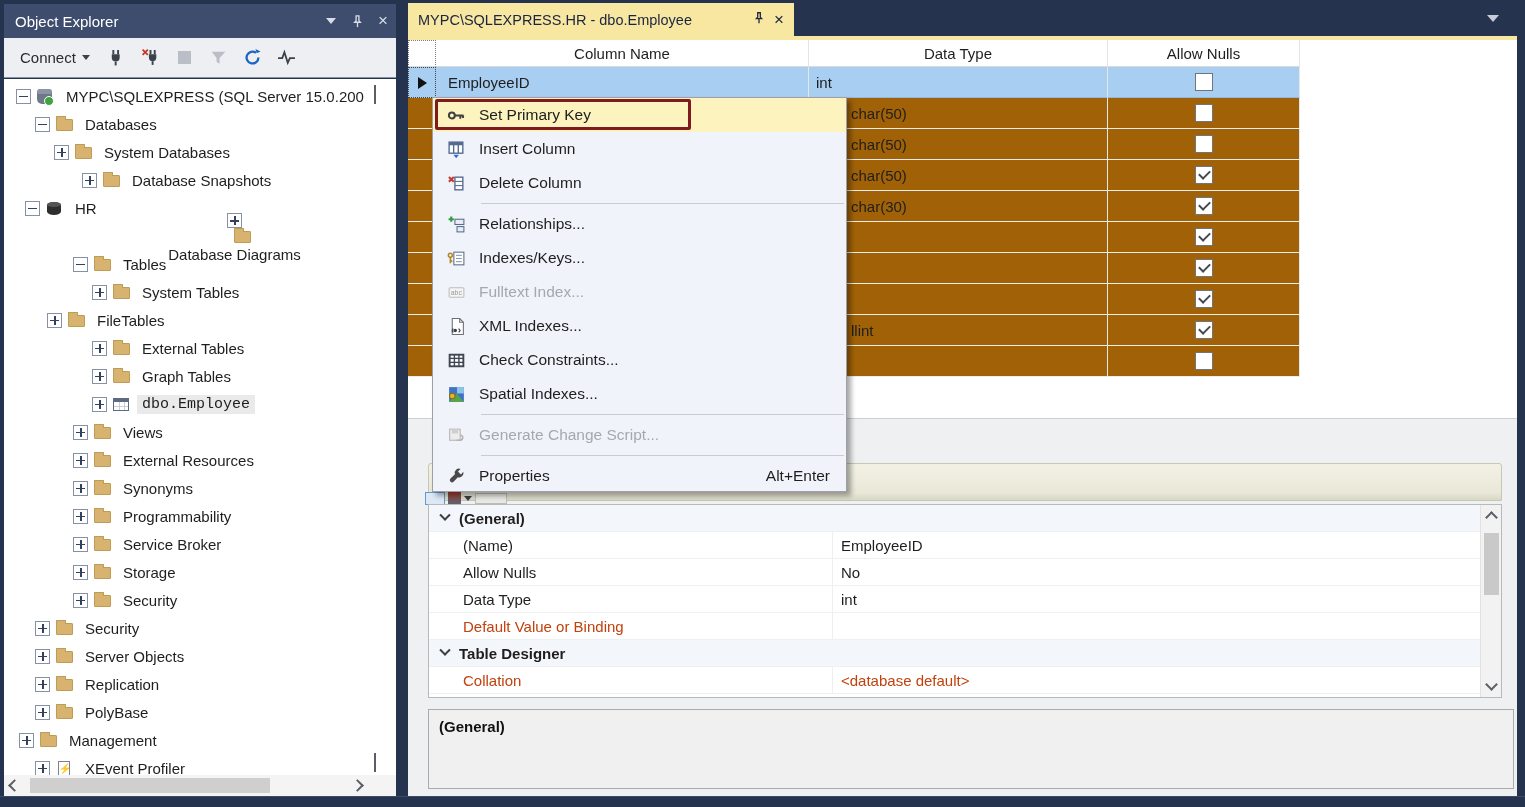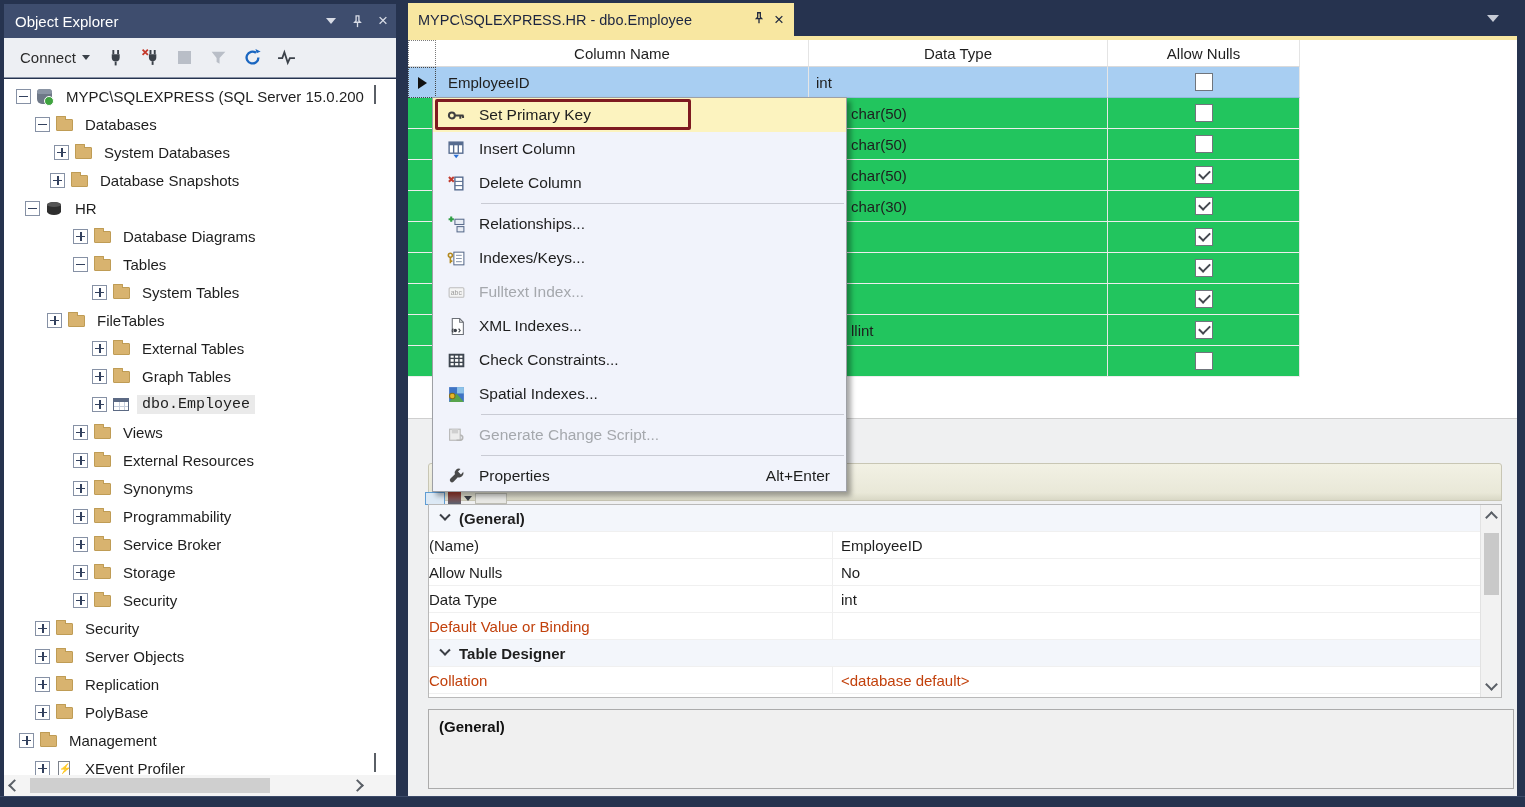--- a/index.html
+++ b/index.html
@@ -58,21 +58,21 @@
   #tab-active { position:absolute; left:0; top:3px; width:386px; height:33px; background:#F8E7A1; color:#1B2440;
                 font-size:14.5px; display:flex; align-items:center; padding:0 10px; }
   #tab-active .ticons { margin-left:auto; display:flex; align-items:center; gap:8px; }
   #tab-list-chev { position:absolute; right:18px; top:15px; width:0; height:0; border-left:6px solid transparent; border-right:6px solid transparent; border-top:7px solid #C6CBD6; }
   #yellow-line { position:absolute; left:0; top:36px; width:100%; height:4px; background:#F8E7A1; }
 
   
   #grid { position:absolute; left:0; top:40px; width:100%; height:378px; background:#fff; font-size:15px; color:#1e1e1e; }
   .g-head { position:absolute; top:0; height:27px; display:flex; align-items:center; justify-content:center; border-right:1px solid #E4E4E4; border-bottom:1px solid #DADADA; background:#fff; }
   .g-row { position:absolute; height:31px; }
-  .g-cell { position:absolute; top:0; height:31px; display:flex; align-items:center; border-right:1px solid #E6E6E6; border-bottom:1px solid #EDEDED; background:#22c55e; }
+  .g-cell { position:absolute; top:0; height:31px; display:flex; align-items:center; border-right:1px solid #E6E6E6; border-bottom:1px solid #EDEDED; background:#a16207; }
   .g-row.sel .g-cell { background:#A8CEF2; border-bottom-color:#93B9DC; }
   .sel-cell { justify-content:center; }
   .g-row.sel .sel-cell { border:1px dotted #444; }
   #hd-sel { border:1px dotted #7a7a7a; border-bottom:1px solid #DADADA; }
   .row-arrow { width:0; height:0; border-top:6px solid transparent; border-bottom:6px solid transparent; border-left:9px solid #111; }
   .cut-type { padding-left:42px; } .pad-type { padding-left:7px; } .pad-name { padding-left:12px; }
   .cb { width:18px; height:18px; border:1px solid #70757C; background:#fff; position:relative; margin:0 auto; }
   .cb.on::after { content:""; position:absolute; left:3px; top:3px; width:9px; height:5px; border-left:2px solid #44484F; border-bottom:2px solid #44484F; transform:rotate(-45deg); }
 
   
@@ -82,21 +82,21 @@
   #pg-toolbar { position:absolute; left:17px; top:72px; height:14px; display:flex; gap:3px; align-items:center; }
   .pgt-a { width:20px; height:13px; border:1px solid #5E9CD3; background:#DCE9F5; }
   .pgt-b { width:13px; height:12px; background:linear-gradient(#A33B2E,#5B6270); }
   .pgt-c { width:0; height:0; border-left:4px solid transparent; border-right:4px solid transparent; border-top:5px solid #3b3f46; }
   .pgt-d { width:32px; height:11px; background:#E8E8E4; border:1px solid #BDBDB3; }
 
   #propgrid { position:absolute; left:20px; top:85px; width:1074px; height:194px; background:#fff; border:1px solid #B9B9B9; font-size:15px; overflow:hidden; }
   .prow, .pcat { position:absolute; left:0; width:1052px; height:27px; display:flex; align-items:center; border-bottom:1px solid #F0F0F0; }
   .pcat { background:#F3F6FB; font-weight:bold; color:#1e1e1e; }
   .pcat .cchev { margin:0 10px 0 12px; width:8px; height:8px; border-left:2px solid #3b3f46; border-top:2px solid #3b3f46; transform:rotate(225deg) translate(2px,2px); }
-  .prow .plabel { width:403px; color:#1e1e1e; }
+  .prow .plabel { padding-left:34px; width:403px; color:#1e1e1e; }
   .prow .plabel.muted, .prow .pvalue.muted { color:#c2410c; }
   .prow .pvalue { border-left:1px solid #EFEFEF; padding-left:8px; flex:1; height:100%; display:flex; align-items:center; color:#1e1e1e; }
   #pg-scroll { position:absolute; right:0; top:0; width:21px; height:100%; background:#F2F2F2; border-left:1px solid #E2E2E2; }
   #pg-thumb { position:absolute; left:3px; top:28px; width:15px; height:62px; background:#C9C9C9; }
   #pg-up { position:absolute; left:6px; top:8px; } #pg-dn { position:absolute; left:6px; bottom:8px; }
 
   #descbox { position:absolute; left:20px; top:290px; width:1086px; height:80px; background:#F0F0F0; border:1px solid #ABABAB; padding:8px 10px; }
   #descbox .dtitle { font-weight:bold; font-size:15px; color:#111; }
 
   
@@ -195,35 +195,35 @@
           </span>
           <span class="tree-label">Databases</span>
         </div>
         <div class="tree-row" style="top: 59px; padding-left: 50px;">
           <span class="expander plus"></span>
           <span class="tree-ic">
             <span class="ic-folder"></span>
           </span>
           <span class="tree-label">System Databases</span>
         </div>
-        <div class="tree-row" style="top: 87px; padding-left: 46px;">
+        <div class="tree-row" style="top: 87px; padding-left: 78px;">
           <span class="expander plus"></span>
           <span class="tree-ic">
             <span class="ic-folder"></span>
           </span>
           <span class="tree-label">Database Snapshots</span>
         </div>
         <div class="tree-row" style="top: 115px; padding-left: 21px;">
           <span class="expander"></span>
           <span class="tree-ic">
             <span class="ic-db"></span>
           </span>
           <span class="tree-label">HR</span>
         </div>
-        <div class="tree-row" style="top: 143px; padding-left: 69px;">
+        <div class="tree-row" style="top: 134px; padding-left: 69px; flex-direction: column;">
           <span class="expander plus"></span>
           <span class="tree-ic">
             <span class="ic-folder"></span>
           </span>
           <span class="tree-label">Database Diagrams</span>
         </div>
         <div class="tree-row" style="top: 171px; padding-left: 69px;">
           <span class="expander"></span>
           <span class="tree-ic">
             <span class="ic-folder"></span>

